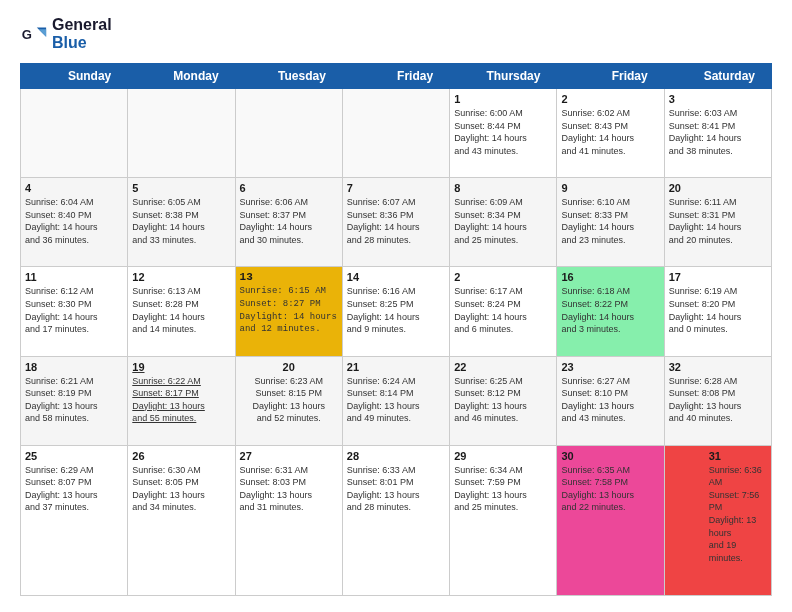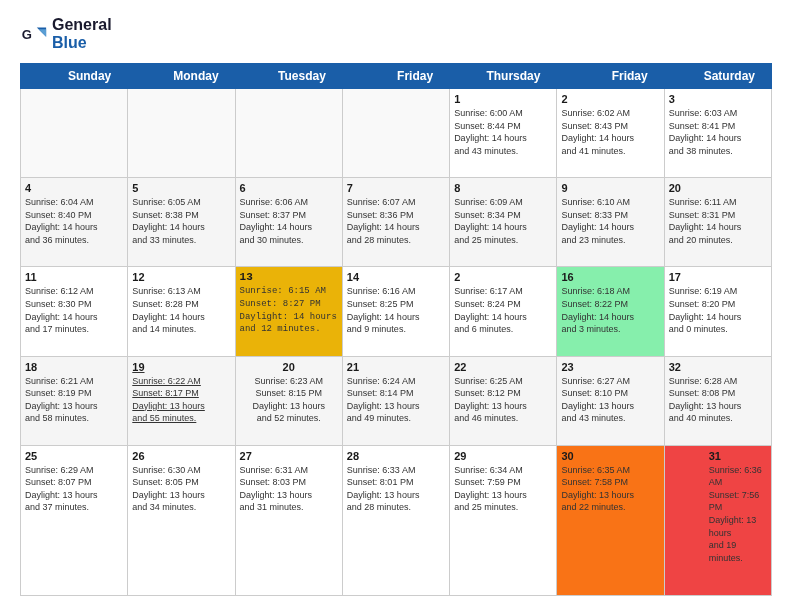--- a/index.html
+++ b/index.html
@@ -249,21 +249,21 @@
             <div class="day-info">Sunrise: 6:31 AM<br>Sunset: 8:03 PM<br>Daylight: 13 hours<br>and 31 minutes.</div>
           </td>
           <td style="background: rgb(255, 255, 255); margin-top: 47px;">
             <span class="day-num">28</span>
             <div class="day-info">Sunrise: 6:33 AM<br>Sunset: 8:01 PM<br>Daylight: 13 hours<br>and 28 minutes.</div>
           </td>
           <td style="background: rgb(255, 255, 255);">
             <span class="day-num">29</span>
             <div class="day-info">Sunrise: 6:34 AM<br>Sunset: 7:59 PM<br>Daylight: 13 hours<br>and 25 minutes.</div>
           </td>
-          <td style="background: #f97316;">
+          <td style="background: #ec4899;">
             <span class="day-num">30</span>
             <div class="day-info">Sunrise: 6:35 AM<br>Sunset: 7:58 PM<br>Daylight: 13 hours<br>and 22 minutes.</div>
           </td>
           <td style="background: #ef4444; padding-left: 44px;">
             <span class="day-num">31</span>
             <div class="day-info">Sunrise: 6:36 AM<br>Sunset: 7:56 PM<br>Daylight: 13 hours<br>and 19 minutes.</div>
           </td>
         </tr>
       </tbody>
   </table>

